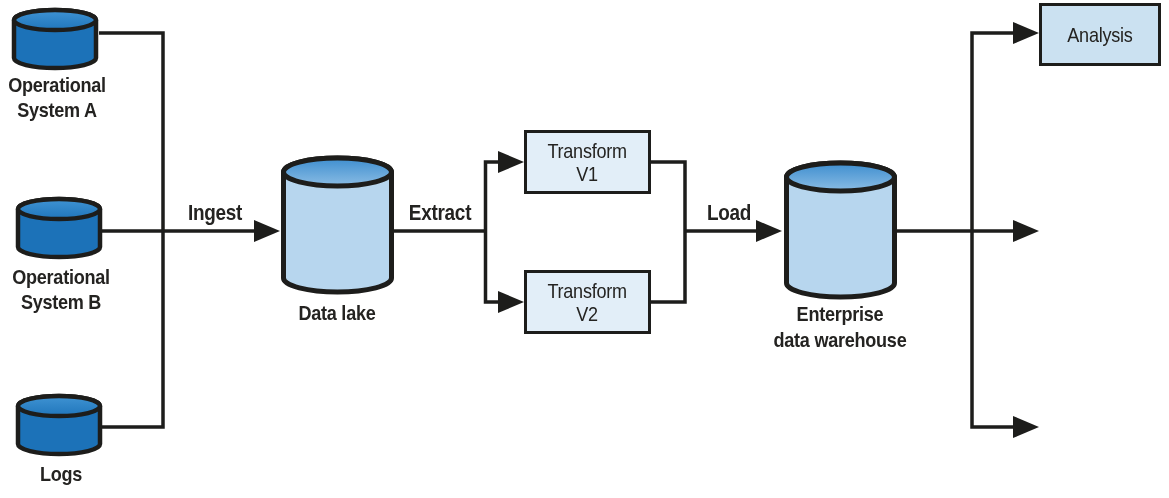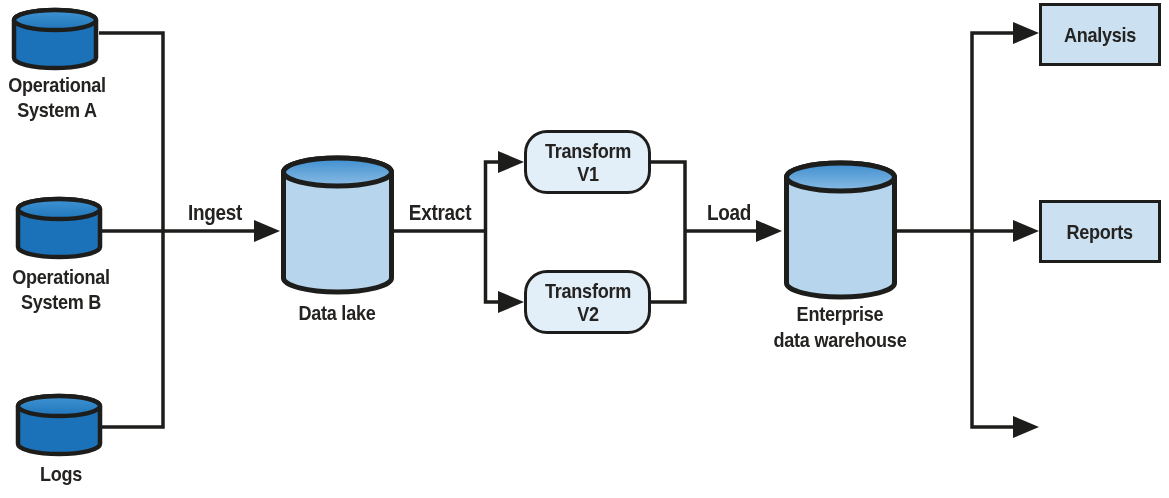--- a/index.html
+++ b/index.html
@@ -16,25 +16,25 @@
   }
   .nlabel span{display:block;}
   .elabel{
     position:absolute;text-align:center;font-weight:bold;
     color:var(--text);font-size:22px;line-height:22px;
     transform:scaleX(.86);letter-spacing:-.3px;white-space:nowrap;
   }
   .box{
     position:absolute;box-sizing:border-box;border:3px solid var(--box_border);
     display:flex;align-items:center;justify-content:center;text-align:center;
-    font-weight:bold;font-size:21px;line-height:23px;color:var(--text);
+    font-weight:normal;font-size:21px;line-height:23px;color:var(--text);
   }
   .box .inner{transform:scaleX(.86);letter-spacing:-.3px;}
   .box .inner span{display:block;}
-  .box.transform{background:var(--transform_box_fill);border-radius:23px;}
+  .box.transform{background:var(--transform_box_fill);}
   .box.output{background:var(--output_box_fill);}
 </style>
 </head>
 <body>
 
 <div class="canvas">
 
   <svg class="layer" width="1169" height="498" viewBox="0 0 1169 498">
     <defs>
       <linearGradient id="gTopDark" x1="0" y1="0" x2="0" y2="1">
@@ -139,23 +139,18 @@
   <div class="nlabel" style="left:745px;top:301px;width:190px;line-height:26px">
     <span>Enterprise</span>
     <span>data warehouse</span>
   </div>
 
   <div class="box output" style="left:1039px;top:3px;width:122px;height:63px">
     <div class="inner">
       <span>Analysis</span>
     </div>
   </div>
-  <div class="box output" style="left:1039px;top:200px;width:122px;height:63px">
-    <div class="inner">
-      <span>Reports</span>
-    </div>
-  </div>
 
   <div class="elabel" style="left:170px;top:202px;width:90px">Ingest</div>
   <div class="elabel" style="left:395px;top:202px;width:90px">Extract</div>
   <div class="elabel" style="left:684px;top:202px;width:90px">Load</div>
 
 </div>
 
 </body></html>

